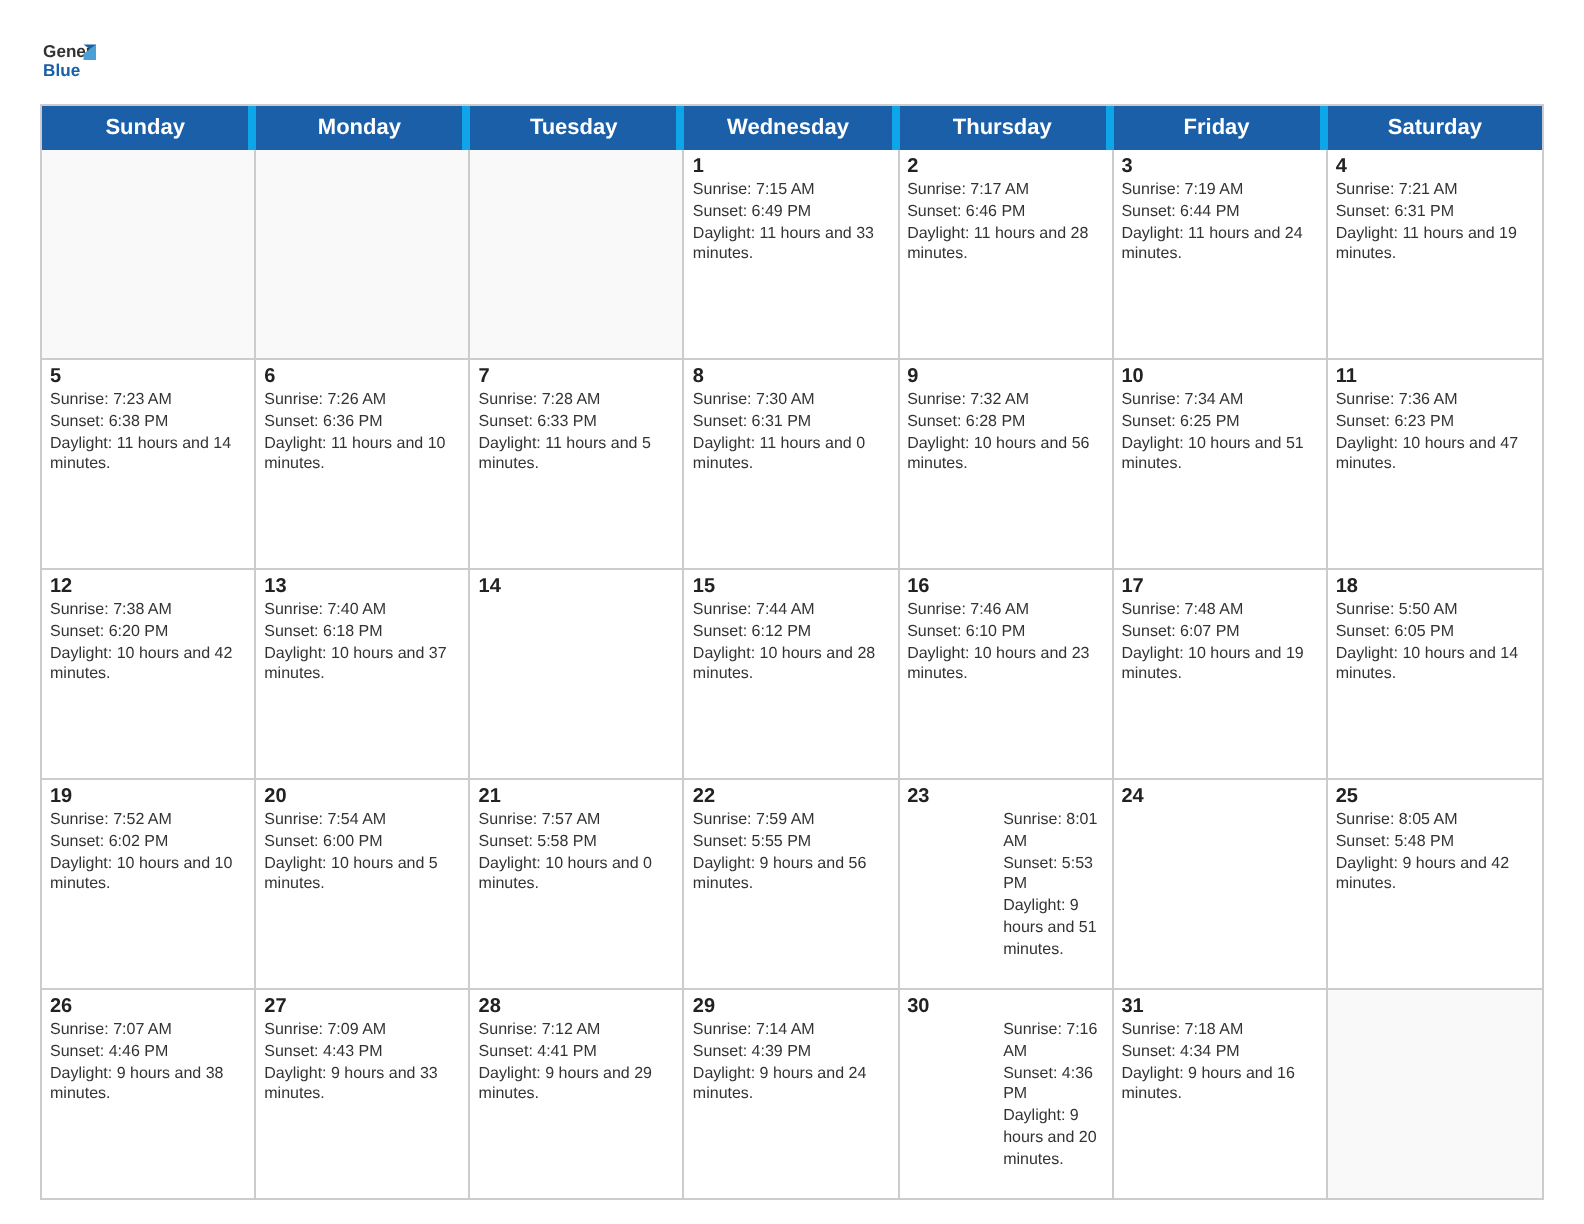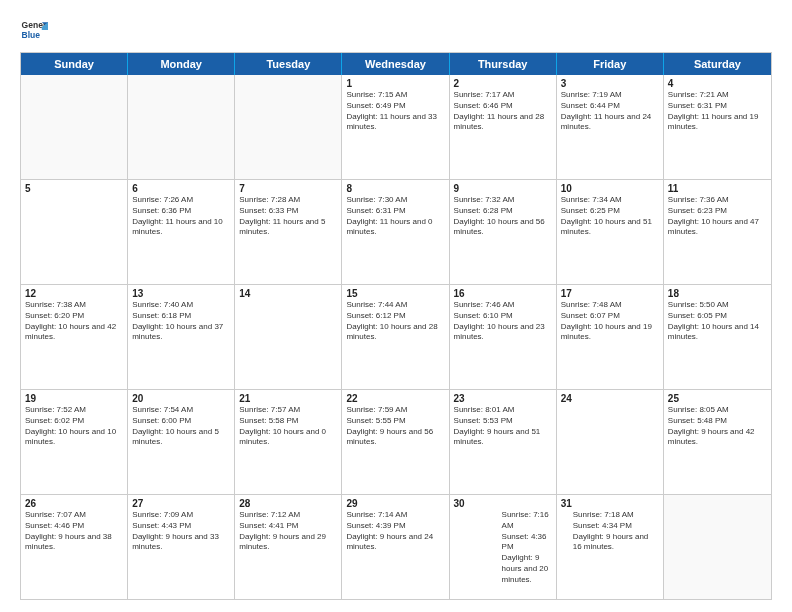--- a/index.html
+++ b/index.html
@@ -55,21 +55,21 @@
       display: grid;
       grid-template-columns: repeat(7, 1fr);
       background: #1a5fa8;
     }
     .cal-header-cell {
       color: #fff;
       font-size: 11px;
       font-weight: bold;
       padding: 5px 4px;
       text-align: center;
-      border-right: 1px solid #0ea5e9;
+      border-right: 4px solid #0ea5e9;
     }
     .cal-header-cell:last-child { border-right: none; }
     .cal-body {
       flex: 1;
       display: flex;
       flex-direction: column;
     }
     .cal-row {
       display: grid;
       grid-template-columns: repeat(7, 1fr);
@@ -158,20 +158,23 @@
           <div class="cal-cell">
             <div class="day-num">4</div>
             <div class="cell-text" style="white-space: pre-line;">Sunrise: 7:21 AM
 Sunset: 6:31 PM
 Daylight: 11 hours and 19 minutes.</div>
           </div>
         </div>
         <div class="cal-row">
           <div class="cal-cell">
             <div class="day-num">5</div>
+            <div class="cell-text" style="white-space: pre-line;">Sunrise: 7:23 AM
+Sunset: 6:38 PM
+Daylight: 11 hours and 14 minutes.</div>
           </div>
           <div class="cal-cell">
             <div class="day-num">6</div>
             <div class="cell-text" style="white-space: pre-line;">Sunrise: 7:26 AM
 Sunset: 6:36 PM
 Daylight: 11 hours and 10 minutes.</div>
           </div>
           <div class="cal-cell">
             <div class="day-num">7</div>
             <div class="cell-text" style="white-space: pre-line;">Sunrise: 7:28 AM
@@ -264,21 +267,21 @@
 Daylight: 10 hours and 0 minutes.</div>
           </div>
           <div class="cal-cell">
             <div class="day-num">22</div>
             <div class="cell-text" style="white-space: pre-line;">Sunrise: 7:59 AM
 Sunset: 5:55 PM
 Daylight: 9 hours and 56 minutes.</div>
           </div>
           <div class="cal-cell">
             <div class="day-num">23</div>
-            <div class="cell-text" style="white-space: pre-line;">Sunrise: 8:01 AM
+            <div class="cell-text" style="white-space: pre-line; margin-left: 48px;">Sunrise: 8:01 AM
 Sunset: 5:53 PM
 Daylight: 9 hours and 51 minutes.</div>
           </div>
           <div class="cal-cell">
             <div class="day-num">24</div>
           </div>
           <div class="cal-cell">
             <div class="day-num">25</div>
             <div class="cell-text" style="white-space: pre-line;">Sunrise: 8:05 AM
 Sunset: 5:48 PM
@@ -311,21 +314,21 @@
 Daylight: 9 hours and 24 minutes.</div>
           </div>
           <div class="cal-cell">
             <div class="day-num">30</div>
             <div class="cell-text" style="white-space: pre-line; margin-left: 48px;">Sunrise: 7:16 AM
 Sunset: 4:36 PM
 Daylight: 9 hours and 20 minutes.</div>
           </div>
           <div class="cal-cell">
             <div class="day-num">31</div>
-            <div class="cell-text" style="white-space: pre-line; margin-left: 12px;">Sunrise: 7:18 AM
+            <div class="cell-text" style="white-space: pre-line;">Sunrise: 7:18 AM
 Sunset: 4:34 PM
 Daylight: 9 hours and 16 minutes.</div>
           </div>
           <div class="cal-cell empty"></div>
         </div>
       </div>
   </div>
 </div>
 
 </body></html>

